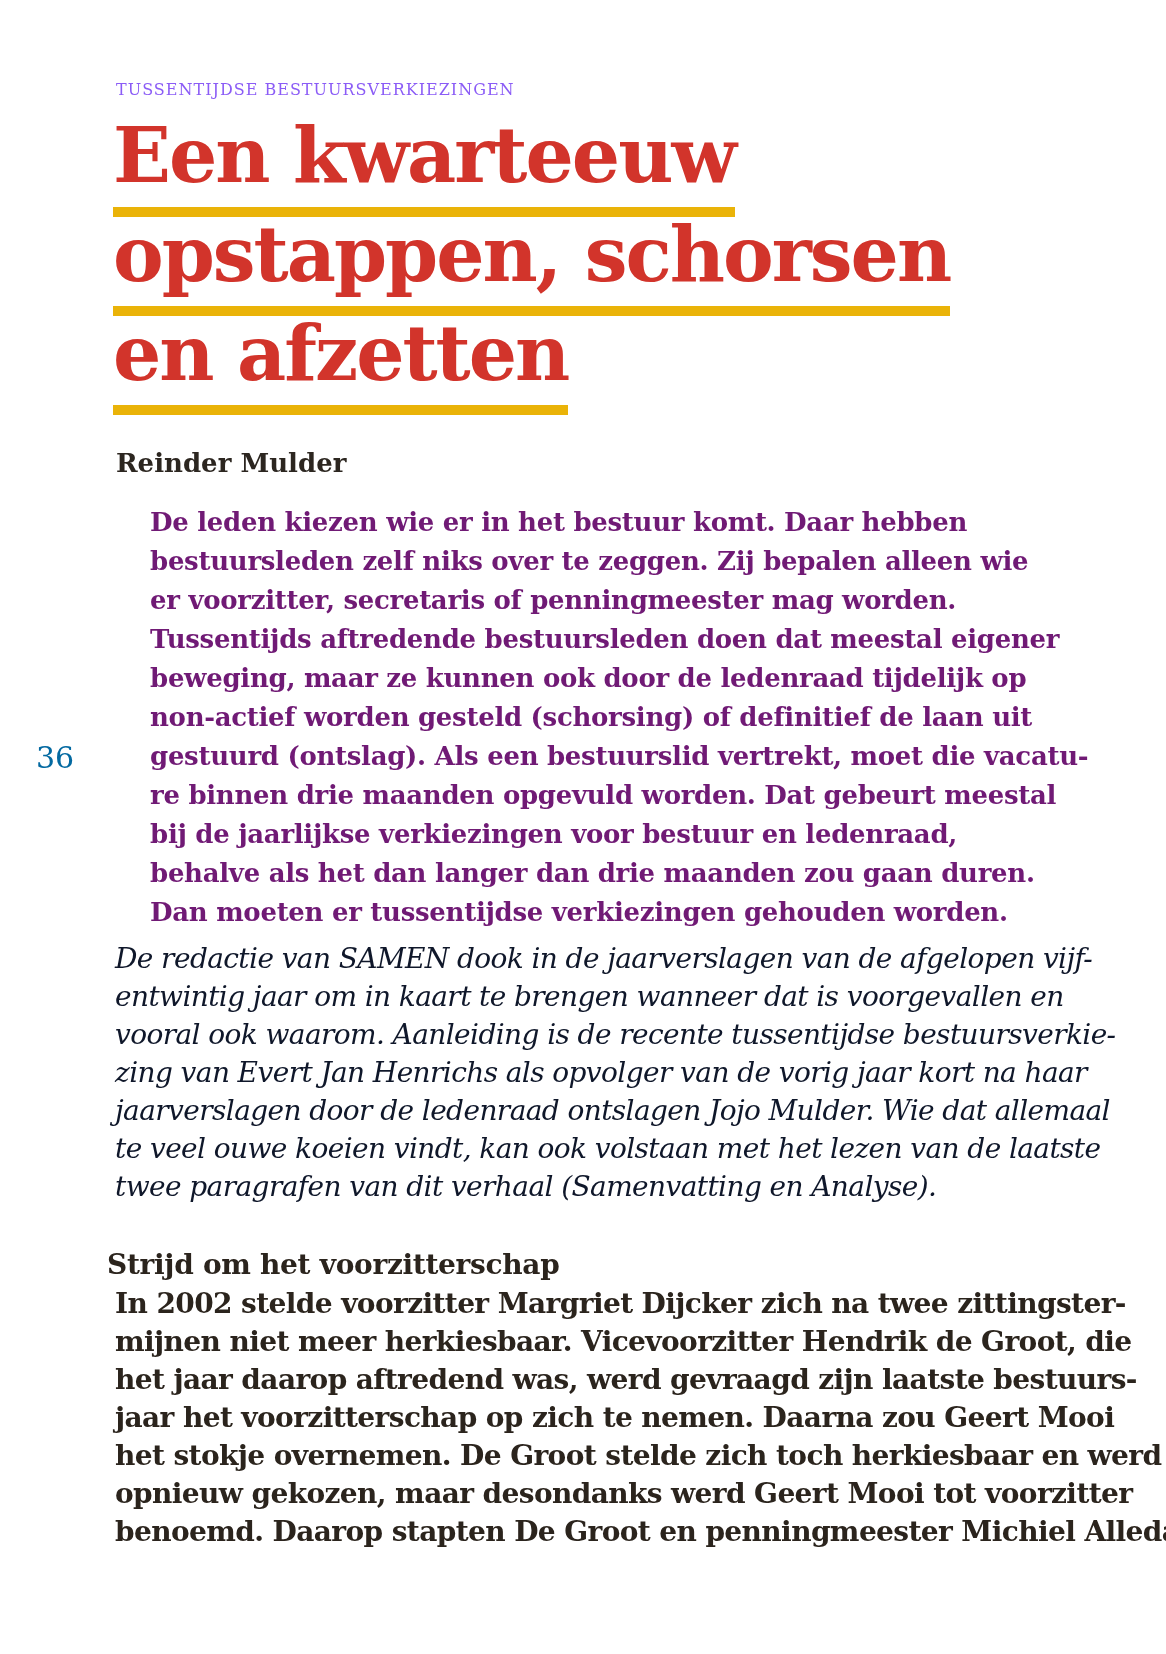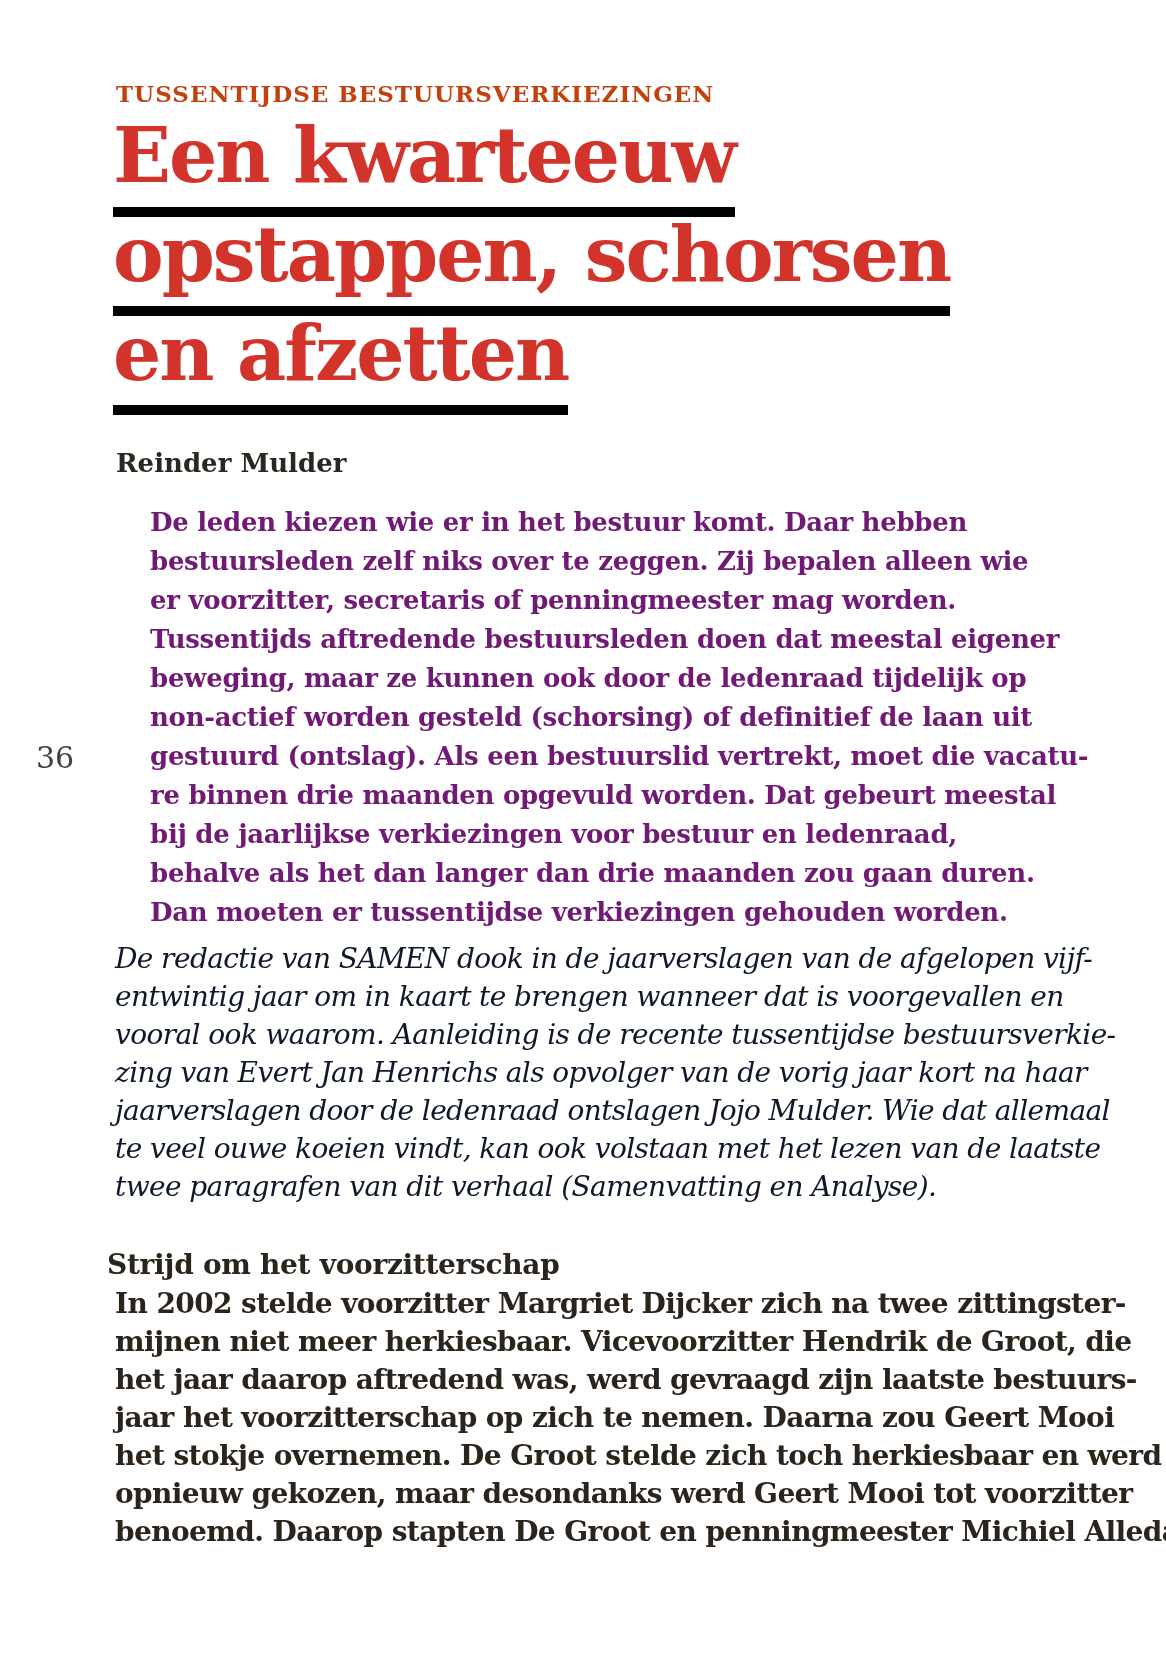--- a/index.html
+++ b/index.html
@@ -6,38 +6,38 @@
   .page {
     position:relative;
     width:1166px; height:1654px;
     background:#ffffff;
     overflow:hidden;
     font-family:"DejaVu Serif", serif;
     color:#2b241d;
   }
   .pagenum {
     position:absolute; left:36px; top:740px;
-    font-size:30px; color:#404040;
+    font-size:30px; color:#0369a1;
   }
   .kicker {
     position:absolute; left:116px; top:80px;
-    font-size:23px; font-weight:bold; letter-spacing:1px;
-    color:#c2410c;
+    font-size:16px; font-weight:normal; letter-spacing:1px;
+    color:#8b5cf6;
   }
   .title {
     position:absolute; left:113px; top:118px;
   }
   .title-line { margin:0 0 0 0; }
   .title-line > span {
     display:inline-block;
     font-size:76px; font-weight:bold;
     line-height:76px; letter-spacing:-2px;
     color:#d2342b;
     padding-bottom:13px;
-    border-bottom:10px solid #000000;
+    border-bottom:10px solid #eab308;
   }
   .author {
     position:absolute; left:116px; top:448px;
     font-size:26px; font-weight:bold; color:#2c2620;
   }
   .intro {
     position:absolute; left:150px; top:503px;
   }
   .intro .line {
     font-size:26px; font-weight:bold;

